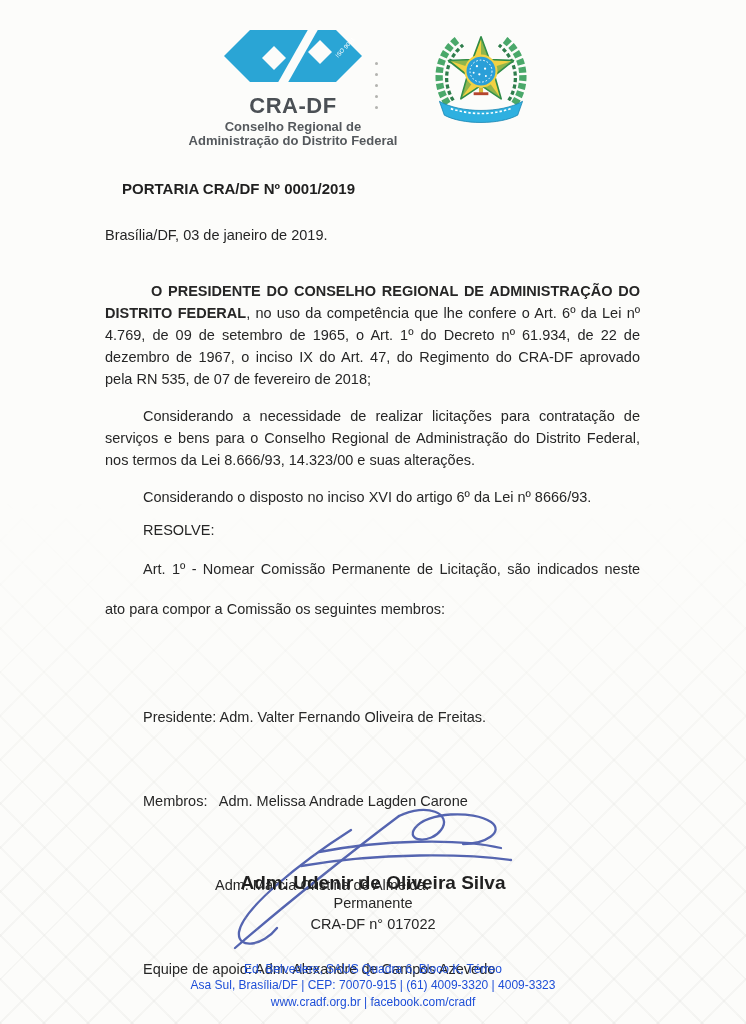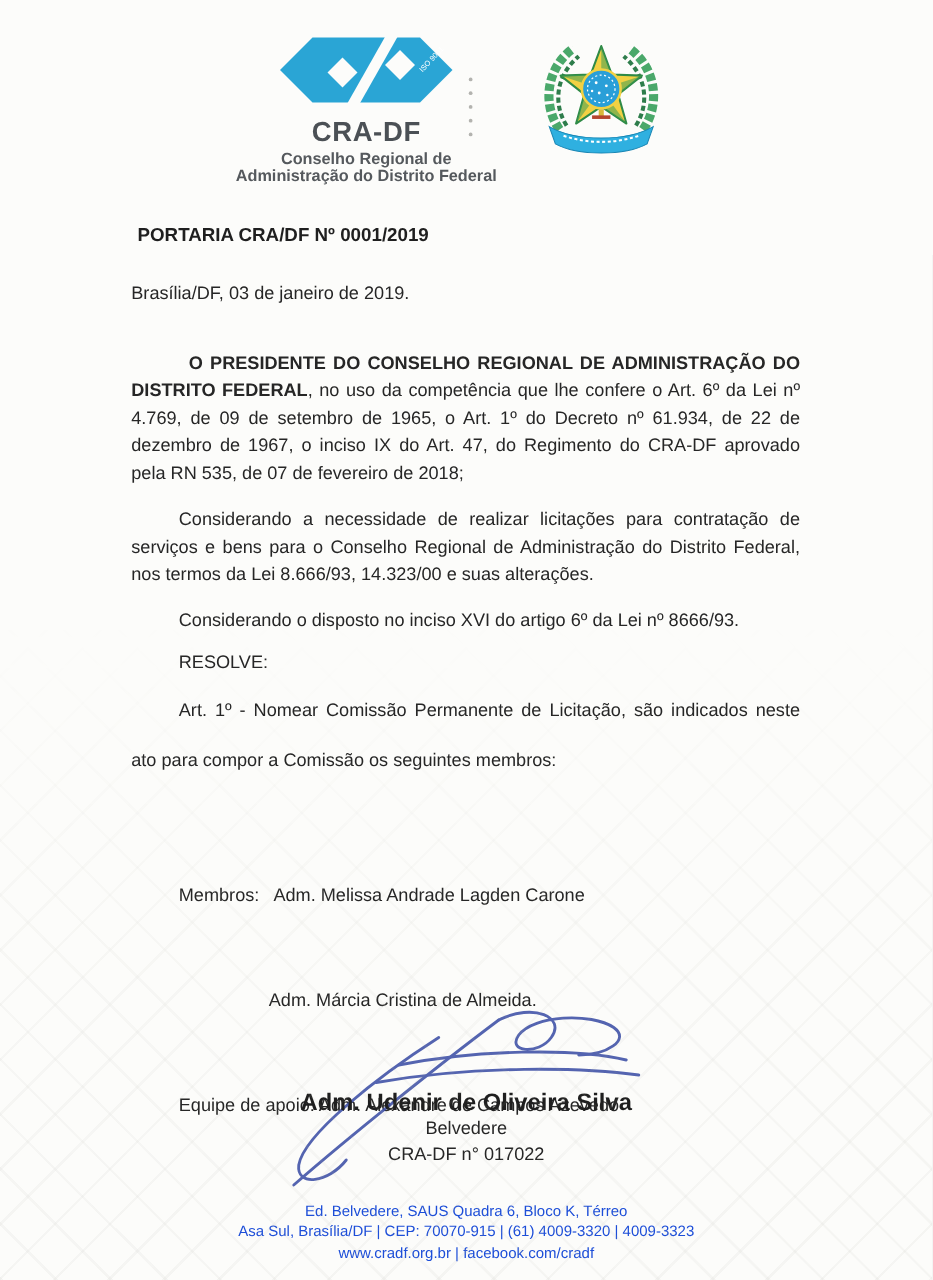--- a/index.html
+++ b/index.html
@@ -22,21 +22,21 @@
   .letterhead{position:relative;height:152px;}
   .logo-block{position:absolute;left:188px;top:24px;width:210px;text-align:center;}
   .logo-mark{display:block;margin:0 auto 4px auto;}
   .org-acronym{font-size:22px;font-weight:bold;color:#4b5055;letter-spacing:.5px;line-height:28px;}
   .org-line{font-size:13px;font-weight:600;color:#55595d;line-height:14px;}
   .sep-dots{position:absolute;left:375px;top:62px;display:flex;flex-direction:column;gap:8px;}
   .sep-dots span{width:3px;height:3px;border-radius:50%;background:#b3b3af;}
   .coat{position:absolute;left:428px;top:18px;}
   
   .content{position:relative;padding:0 106px 0 105px;font-size:14.5px;line-height:22px;}
-  .doc-title{font-size:15px;font-weight:bold;color:#1f1f1f;margin:26px 0 0 5px;}
+  .doc-title{font-size:15px;font-weight:bold;color:#1f1f1f;margin:26px 0 0 17px;}
   .dateline{margin-top:24px;}
   p{margin:0;}
   .just{text-align:justify;}
   .p1{margin-top:34px;text-indent:46px;}
   .p2{margin-top:15px;text-indent:38px;}
   .p3{margin-top:15px;text-indent:38px;}
   .resolve{margin-top:11px;text-indent:38px;}
   .art1{margin-top:8px;text-indent:38px;line-height:40px;}
   .members{margin-top:18px;line-height:28px;white-space:pre-wrap;}
   .members .m-ind0{margin-left:38px;}
@@ -115,40 +115,41 @@
 
     <p class="p2 just">Considerando a necessidade de realizar licitações para contratação de serviços e bens para o Conselho Regional de Administração do Distrito Federal, nos termos da Lei 8.666/93, 14.323/00 e suas alterações.</p>
 
     <p class="p3">Considerando o disposto no inciso XVI do artigo 6º da Lei nº 8666/93.</p>
 
     <p class="resolve">RESOLVE:</p>
 
     <p class="art1 just">Art. 1º - Nomear Comissão Permanente de Licitação, são indicados neste ato para compor a Comissão os seguintes membros:</p>
 
     <div class="members">
+      <div class="m-ind0">Presidente: Adm. Valter Fernando Oliveira de Freitas.</div>
       <div class="m-ind0">Membros:   Adm. Melissa Andrade Lagden Carone</div>
       <div class="m-ind1">Adm. Márcia Cristina de Almeida.</div>
       <div class="m-ind0">Equipe de apoio: Adm. Alexandre de Campos Azevedo</div>
       
     </div>
 
   </main>
 
   <div class="signature">
     <svg class="sig-svg" width="340" height="150" viewBox="0 0 340 150">
       <g fill="none" stroke="#4254a8" stroke-width="2.3" stroke-linecap="round" opacity="0.9">
         <path d="M34 144 C 80 104 150 48 198 12"></path>
         <path d="M198 12 C 226 -2 252 10 240 26 C 230 40 204 38 214 24 C 226 8 272 6 290 18 C 304 28 284 40 262 40"></path>
         <path d="M118 48 C 180 36 258 34 300 44"></path>
         <path d="M100 62 C 180 48 266 50 310 56"></path>
         <path d="M150 26 C 100 58 42 104 38 128 C 36 146 62 142 76 124"></path>
       </g>
     </svg>
     <div class="sig-name">Adm. Udenir de Oliveira Silva</div>
-    <div class="sig-line">Belvedere</div>
+    <div class="sig-line">Permanente</div>
     <div class="sig-line">CRA-DF n° 017022</div>
   </div>
 
   <footer class="footer">
     <div>Ed. Belvedere, SAUS Quadra 6, Bloco K, Térreo</div>
     <div>Asa Sul, Brasília/DF   |   CEP: 70070-915   |   (61) 4009-3320   |   4009-3323</div>
     <div>www.cradf.org.br   |   facebook.com/cradf</div>
   </footer>
 
   <div class="watermark"></div>

